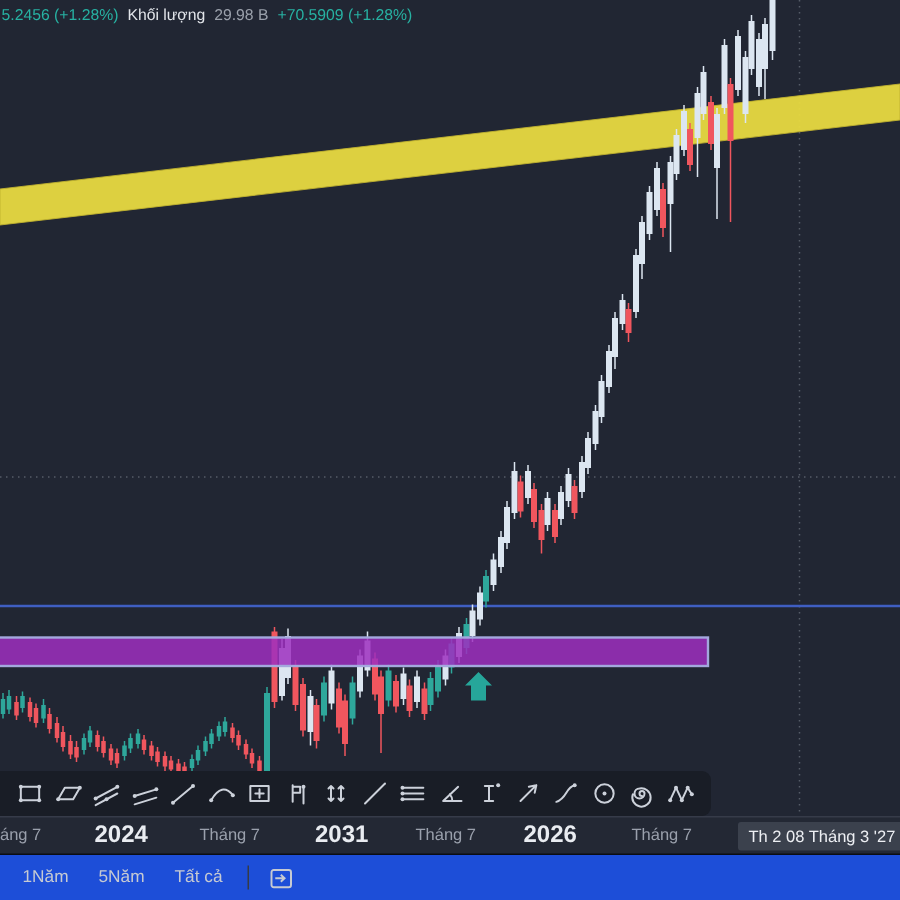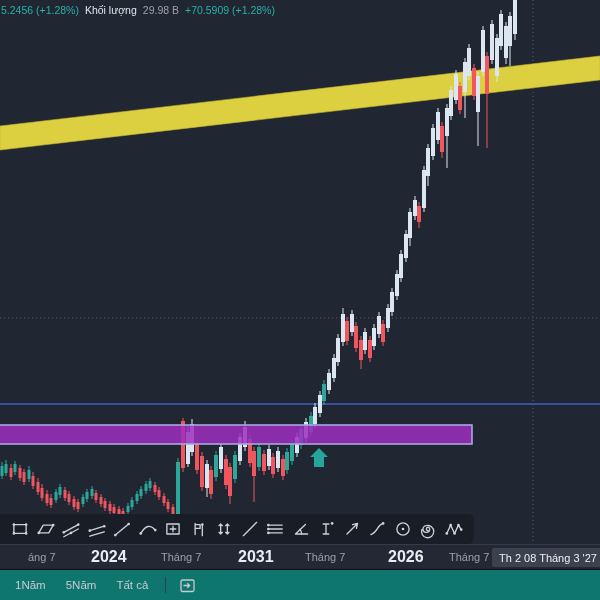--- a/index.html
+++ b/index.html
@@ -11,26 +11,26 @@
   .legend .teal{color:#27b1a2;}
   .legend .lbl{color:#e2e5ea;font-weight:400;}
   .legend .val{color:#9aa0ab;}
   .drawbar{position:absolute;top:514px;left:0;width:474px;height:30px;background:#191d26;
            border-radius:0 6px 6px 0;display:flex;align-items:center;justify-content:space-between;
            padding:0 10px;box-sizing:border-box;z-index:4;}
   .tool{width:20px;height:20px;color:#ccd1da;display:flex;align-items:center;justify-content:center;cursor:pointer;}
   .tool svg{width:20px;height:20px;}
   .timeaxis{position:absolute;top:544px;left:0;width:600px;height:26px;background:#232834;
             border-top:1px solid #363b49;border-bottom:1px solid #0b0d12;box-sizing:border-box;z-index:3;}
-  .tlabel{position:absolute;top:50%;transform:translateY(-50%);font-size:11px;color:#9aa0ac;white-space:nowrap;padding-left:28px;}
+  .tlabel{position:absolute;top:50%;transform:translateY(-50%);font-size:11px;color:#9aa0ac;white-space:nowrap;}
   .tlabel.bold{color:#e9ecf1;font-weight:700;font-size:16px;}
   .cross-label{position:absolute;top:3px;height:19px;background:#3b414d;border-radius:2px;color:#edeff3;
                font-size:11px;display:flex;align-items:center;justify-content:center;white-space:nowrap;
                padding:0 7px;box-sizing:border-box;}
-  .bottombar{position:absolute;top:570px;left:0;width:600px;height:30px;background:#0f766e;
+  .bottombar{position:absolute;top:570px;left:0;width:600px;height:30px;background:#1d4ed8;
              display:flex;align-items:center;padding-left:8px;box-sizing:border-box;z-index:3;}
   .range{font-size:11.5px;color:#c6cad2;margin-right:6px;background:none;border:none;border-radius:3px;
          padding:3px 7px;cursor:pointer;font-family:inherit;line-height:13px;}
   .vdiv{width:1px;height:16px;background:#353b47;margin:0 10px 0 4px;}
   .goto{background:none;border:none;color:#c6cad2;display:flex;padding:2px;cursor:pointer;}
   .goto svg{width:19px;height:19px;}
 </style>
 </head>
 <body>
 
@@ -405,21 +405,21 @@
         </svg>
       </span>
     </div>
 
   <div class="timeaxis" id="timeaxis">
       <span class="tlabel" style="left: 0px;">áng 7</span>
       <span class="tlabel bold" style="left: 63px;">2024</span>
       <span class="tlabel" style="left: 133px;">Tháng 7</span>
       <span class="tlabel bold" style="left: 210px;">2031</span>
       <span class="tlabel" style="left: 277px;">Tháng 7</span>
-      <span class="tlabel bold" style="left: 360px;">2026</span>
+      <span class="tlabel bold" style="left: 349px;">2026</span>
       <span class="tlabel" style="left: 421px;">Tháng 7</span>
       <span class="tlabel" style="left: 581px;">áng 7</span>
       <span class="cross-label" style="left: 492px; min-width: 88px;">Th 2 08 Tháng 3 '27</span>
     </div>
 
   <div class="bottombar">
     <span id="ranges" style="display:flex;align-items:center;">
         <button class="range">1Năm</button>
         <button class="range">5Năm</button>
         <button class="range">Tất cả</button>

